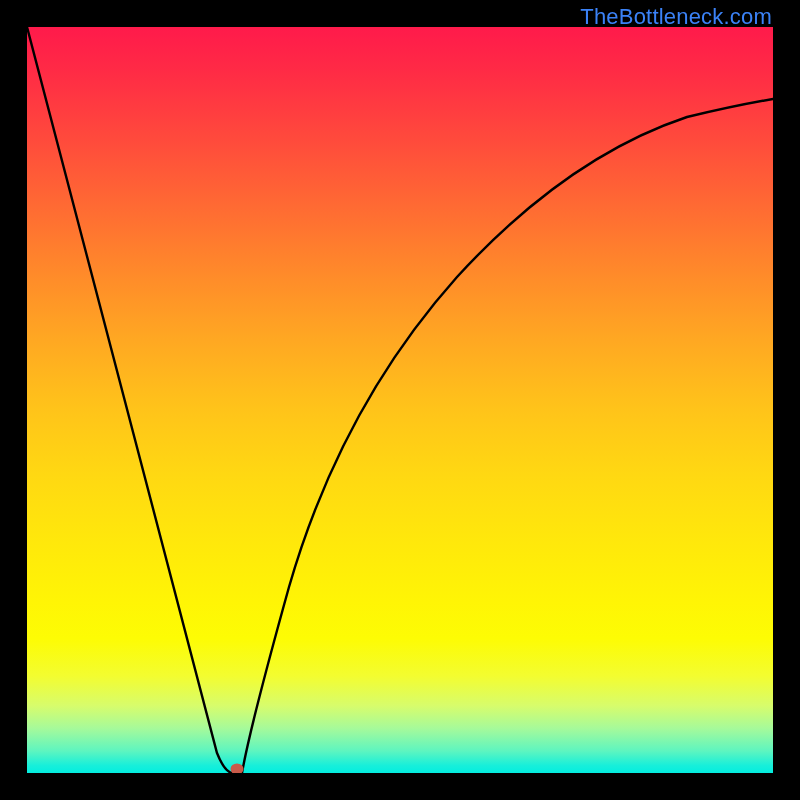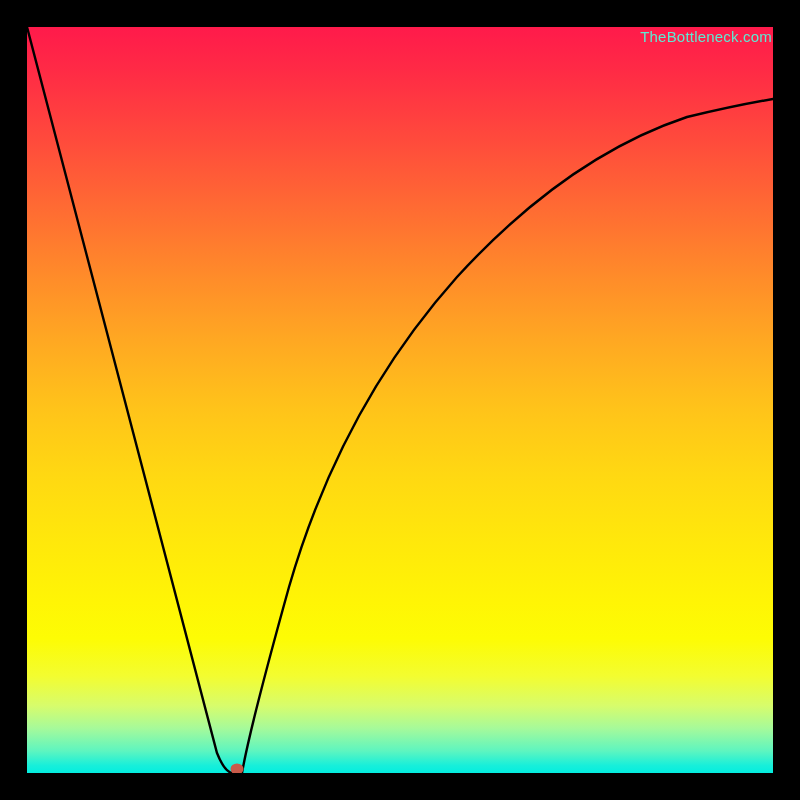--- a/index.html
+++ b/index.html
@@ -50,25 +50,24 @@
     left: 0;
     top: 0;
     width: 746px;
     height: 746px;
   }
   .watermark {
     position: absolute;
     top: 4px;
     right: 28px;
     font-family: Arial, Helvetica, sans-serif;
-    font-size: 15px;
+    font-size: 22px;
     font-weight: 400;
-    color: #5eead4;
+    color: #3b82f6;
     letter-spacing: 0.2px;
-    margin-top: 24px;
   }
 </style>
 </head>
 <body>
 
 <div class="frame">
   <div class="gradient"></div>
   <svg class="curve" viewBox="0 0 746 746" preserveAspectRatio="none">
     <path d="M 0 0
          L 190 726

